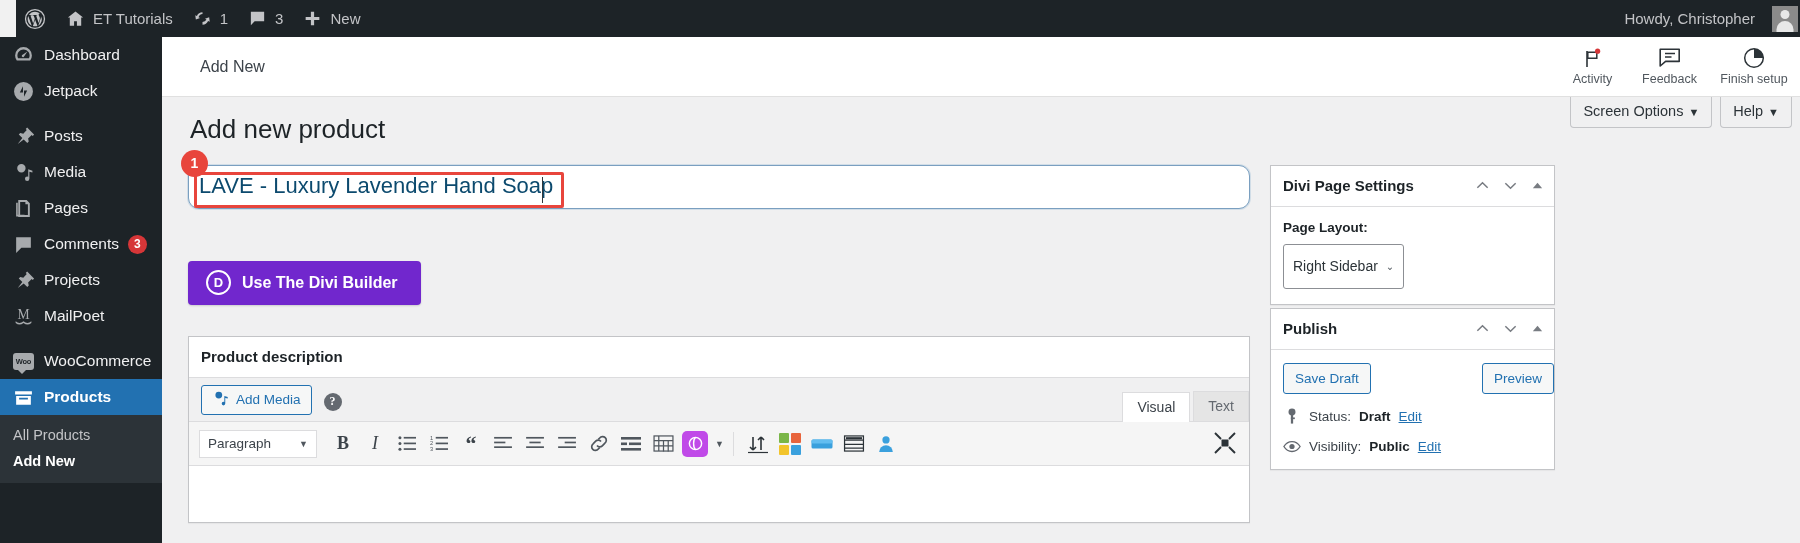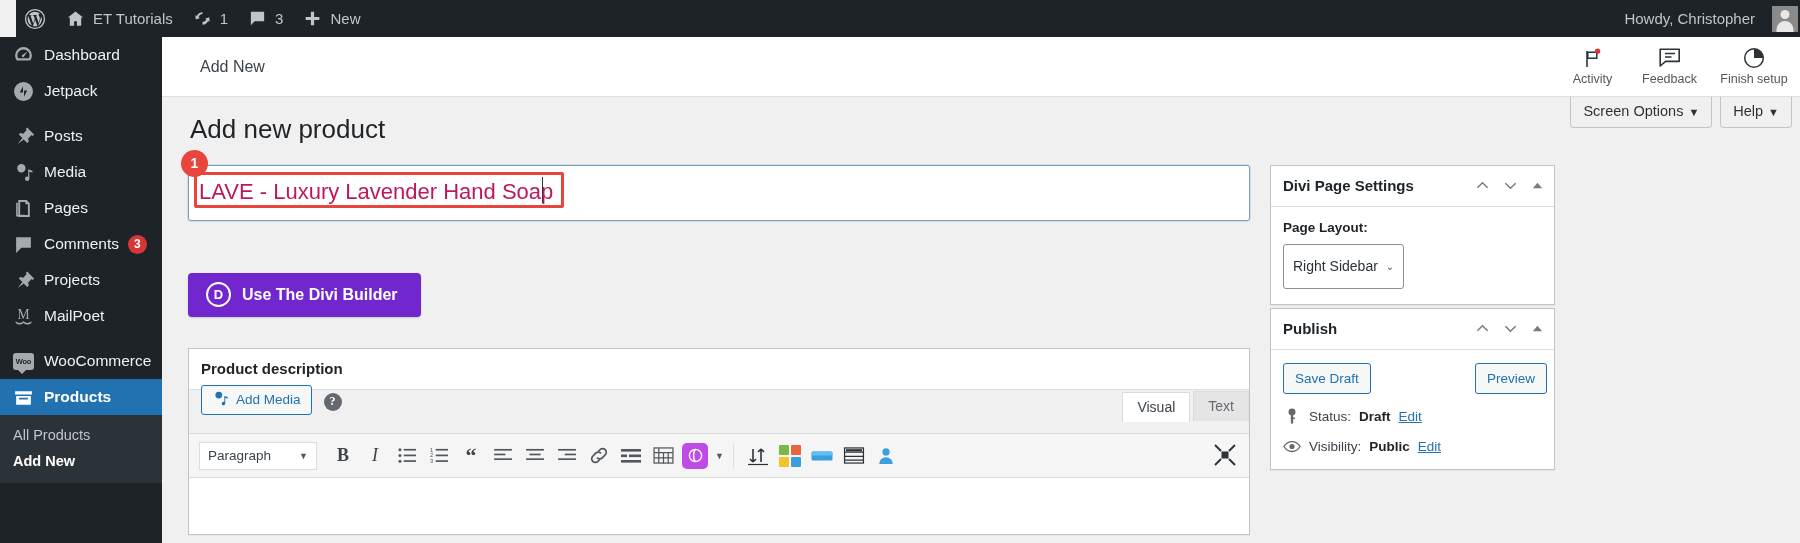--- a/index.html
+++ b/index.html
@@ -160,26 +160,26 @@
     line-height: 1.3; margin: 0 0 18px 2px;
   }
 
   .cols { display: flex; gap: 20px; align-items: flex-start; }
   .col-main { width: 1062px; position: relative; }
   .col-side { width: 285px; }
 
   
   .title-wrap { position: relative; }
   #title-input {
-    width: 100%; height: 56px;
+    width: 100%; height: 44px;
     padding: 3px 10px 5px 10px;
-    font-size: 22px; color: #be185d;
+    font-size: 22px; color: #0c4a6e;
     font-family: "Liberation Sans", sans-serif;
     border: 1px solid #7a9fc0;
-    border-radius: 3px;
+    border-radius: 11px;
     background: #fff;
     outline: none;
     box-shadow: 0 0 0 1px rgba(34,113,177,0.15);
   }
   .annot-box {
     position: absolute;
     left: 6px; top: 7px;
     width: 370px; height: 36px;
     border: 3px solid #e8453c;
     border-radius: 2px;
@@ -222,21 +222,21 @@
     border: 1px solid #c3c4c7;
     box-shadow: 0 1px 1px rgba(0,0,0,.04);
   }
   .postbox-head {
     padding: 11px 16px 12px 12px;
     border-bottom: 1px solid #dcdcde;
     font-size: 15px; font-weight: 600; color: #1d2327;
   }
   .editor-top {
     display: flex; align-items: flex-end;
-    padding: 12px 0 12px 12px;
+    padding: 12px 0 0 12px;
     background: #f0f0f1;
     border-bottom: 1px solid #dcdcde;
     position: relative;
     height: 44px;
   }
   .add-media {
     display: inline-flex; align-items: center; gap: 7px;
     height: 30px; padding: 0 10px;
     border: 1px solid #2271b1; border-radius: 3px;
     background: #f6f7f7; color: #2271b1;
@@ -320,21 +320,21 @@
     margin-bottom: 3px;
   }
   .panel-head {
     display: flex; align-items: center;
     padding: 11px 10px 12px 12px;
     border-bottom: 1px solid #dcdcde;
   }
   .panel-title { font-size: 15px; font-weight: 600; color: #1d2327; }
   .panel-ctrls { margin-left: auto; display: flex; align-items: center; gap: 13px; }
   .pc { color: #787c82; display:flex; align-items:center; }
-  .panel-body { padding: 13px 7px 15px 12px; }
+  .panel-body { padding: 13px 0 15px 12px; }
   .field-label {
     font-size: 13.5px; font-weight: 700; color: #1d2327; margin-bottom: 9px;
   }
   .select-box {
     display: inline-flex; align-items: center; gap: 8px;
     height: 45px; padding: 0 9px;
     border: 1px solid #8c8f94; border-radius: 3px;
     background: #fff; font-size: 14px; color: #2c3338;
   }
   .select-box .caret { font-size: 10px; color: #50575e; }

